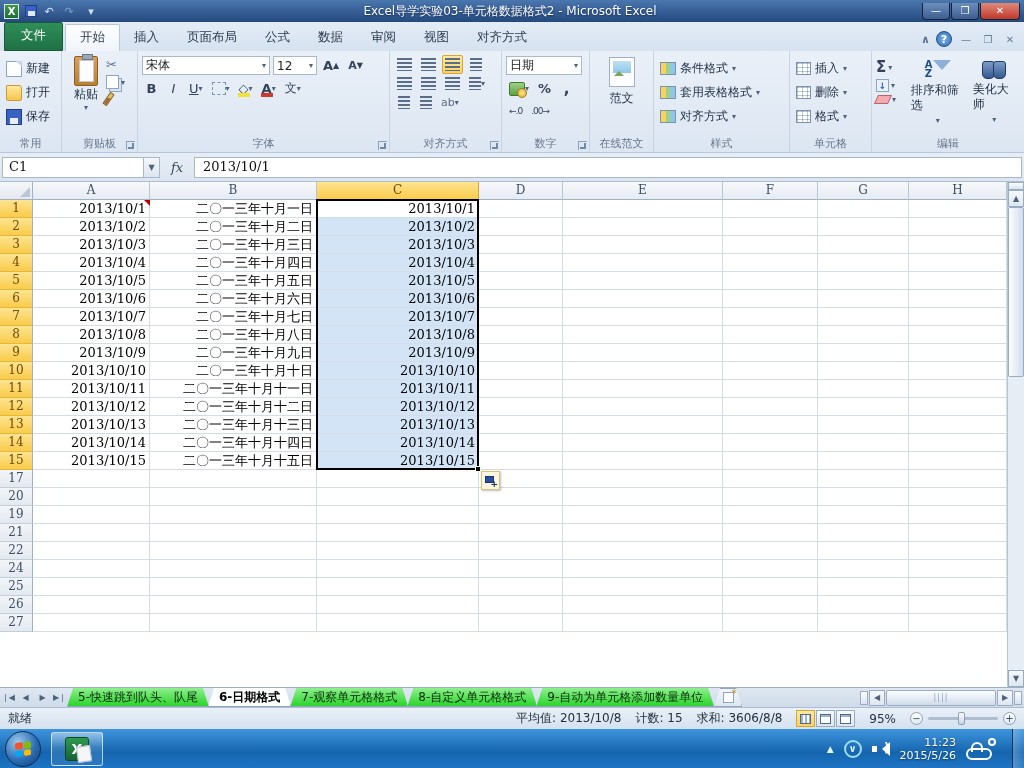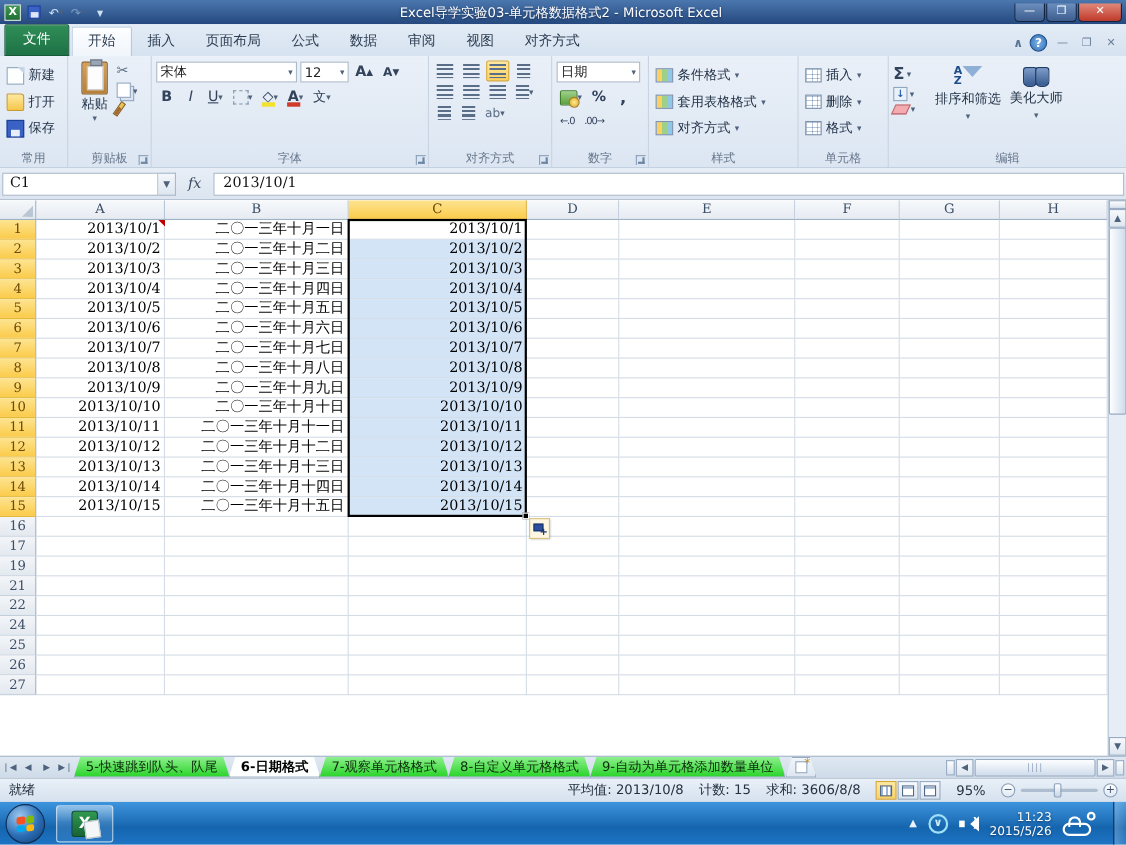--- a/index.html
+++ b/index.html
@@ -374,20 +374,27 @@
             <span class="decimal">←<span>.0</span></span>
           </div>
         <div class="fbtn">
             <span class="decimal"><span>.00</span>→</span>
           </div>
       </div>
       <div class="glabel">数字</div>
       <div class="launcher"></div>
     </div>
 
+    <div class="group" style="width:64px">
+      <div class="bigbtn">
+        <div class="pic-ico"></div>
+        <span style="margin-top:4px">范文</span>
+      </div>
+      <div class="glabel">在线范文</div>
+    </div>
 
     <div class="group" style="width:136px">
       <div class="smallcol">
         <div class="vbtn">
             <span class="style-ico"></span>
             <span>条件格式</span>
             <span class="caret">▾</span>
           </div>
         <div class="vbtn">
             <span class="style-ico"></span>
@@ -636,32 +643,32 @@
           <div class="cell num" style="width: 117px;">2013/10/15</div>
           <div class="cell num" style="width: 167px;">二〇一三年十月十五日</div>
           <div class="cell num selblue" style="width: 162px;">2013/10/15</div>
           <div class="cell" style="width: 84px;"></div>
           <div class="cell" style="width: 160px;"></div>
           <div class="cell" style="width: 95px;"></div>
           <div class="cell" style="width: 91px;"></div>
           <div class="cell" style="width: 98px;"></div>
         </div>
         <div class="grid-row">
-          <div class="rowhdr">16</div>
+          <div class="rowhdr">17</div>
           <div class="cell" style="width: 117px;"></div>
           <div class="cell" style="width: 167px;"></div>
           <div class="cell" style="width: 162px;"></div>
           <div class="cell" style="width: 84px;"></div>
           <div class="cell" style="width: 160px;"></div>
           <div class="cell" style="width: 95px;"></div>
           <div class="cell" style="width: 91px;"></div>
           <div class="cell" style="width: 98px;"></div>
         </div>
         <div class="grid-row">
-          <div class="rowhdr">17</div>
+          <div class="rowhdr">20</div>
           <div class="cell" style="width: 117px;"></div>
           <div class="cell" style="width: 167px;"></div>
           <div class="cell" style="width: 162px;"></div>
           <div class="cell" style="width: 84px;"></div>
           <div class="cell" style="width: 160px;"></div>
           <div class="cell" style="width: 95px;"></div>
           <div class="cell" style="width: 91px;"></div>
           <div class="cell" style="width: 98px;"></div>
         </div>
         <div class="grid-row">

